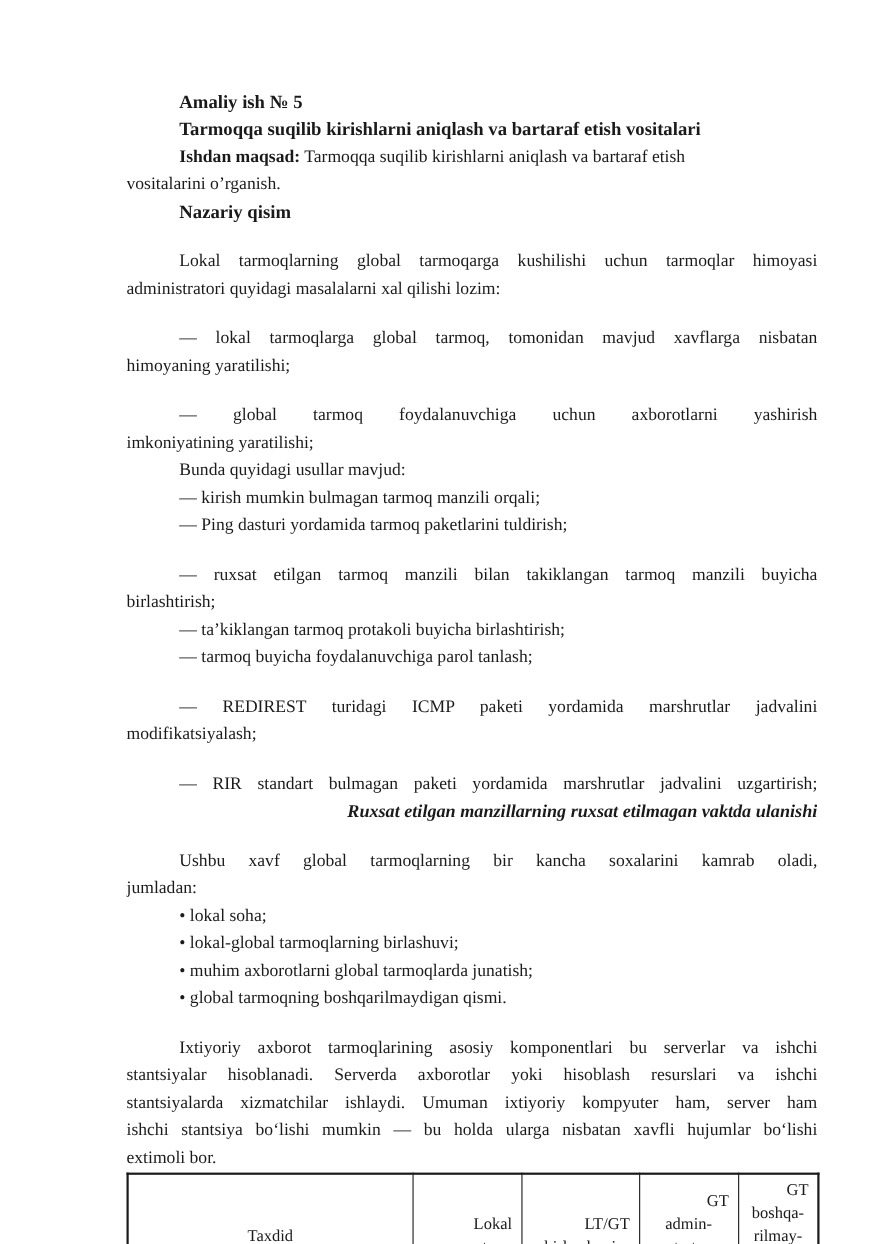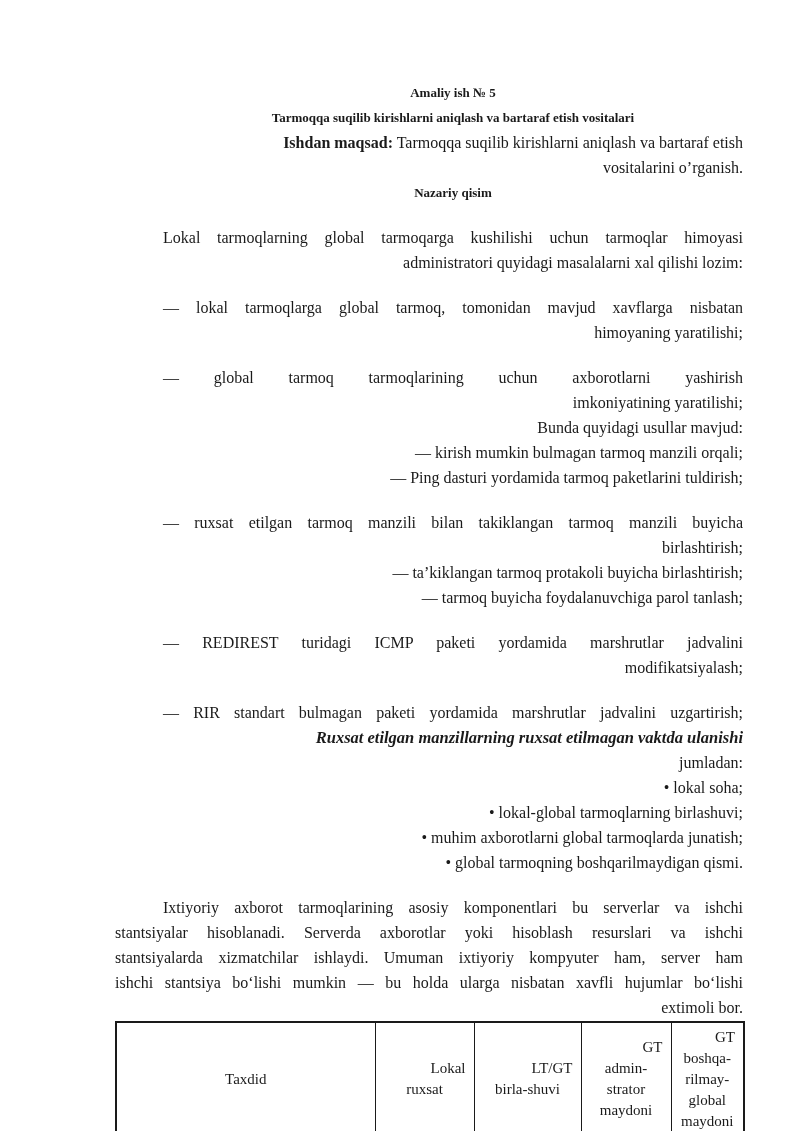--- a/index.html
+++ b/index.html
@@ -18,27 +18,27 @@
     position: absolute;
     left: 115px;
     top: 80px;
     width: 628px;
     font-size: 16px;
   }
   .ln {
     height: 25px;
     line-height: 25px;
     overflow: hidden;
-    text-align: right;
+    text-align: left;
   }
   .h {
     font-weight: 700;
-    text-align: center;
+    text-align: left;
     padding-left: 48px;
-    font-size: 13px;
+    font-size: 17px;
   }
   .hi {
     font-weight: 700;
     font-style: italic;
     text-align: right;
     padding-left: 48px;
     font-size: 16.5px;
   }
   .pi { padding-left: 48px; }
   .pj { text-align: justify; text-align-last: justify; }
@@ -78,33 +78,34 @@
   <div id="doc-body">
       <div class="ln h">Amaliy ish № 5</div>
       <div class="ln h">Tarmoqqa suqilib kirishlarni aniqlash va bartaraf etish vositalari</div>
       <div class="ln pi"><span class="lead">Ishdan maqsad:</span> Tarmoqqa suqilib kirishlarni aniqlash va bartaraf etish</div>
       <div class="ln ">vositalarini o’rganish.</div>
       <div class="ln h">Nazariy qisim</div>
       <div class="ln pji">Lokal tarmoqlarning global tarmoqarga kushilishi uchun tarmoqlar himoyasi</div>
       <div class="ln ">administratori quyidagi masalalarni xal qilishi lozim:</div>
       <div class="ln pji">— lokal tarmoqlarga global tarmoq, tomonidan mavjud xavflarga nisbatan</div>
       <div class="ln ">himoyaning yaratilishi;</div>
-      <div class="ln pji">— global tarmoq tarmoqlarining uchun axborotlarni yashirish</div>
+      <div class="ln pji">— global tarmoq foydalanuvchiga uchun axborotlarni yashirish</div>
       <div class="ln ">imkoniyatining yaratilishi;</div>
       <div class="ln pi">Bunda quyidagi usullar mavjud:</div>
       <div class="ln pi">— kirish mumkin bulmagan tarmoq manzili orqali;</div>
       <div class="ln pi">— Ping dasturi yordamida tarmoq paketlarini tuldirish;</div>
       <div class="ln pji">— ruxsat etilgan tarmoq manzili bilan takiklangan tarmoq manzili buyicha</div>
       <div class="ln ">birlashtirish;</div>
       <div class="ln pi">— ta’kiklangan tarmoq protakoli buyicha birlashtirish;</div>
       <div class="ln pi">— tarmoq buyicha foydalanuvchiga parol tanlash;</div>
       <div class="ln pji">— REDIREST turidagi ICMP paketi yordamida marshrutlar jadvalini</div>
       <div class="ln ">modifikatsiyalash;</div>
       <div class="ln pji">— RIR standart bulmagan paketi yordamida marshrutlar jadvalini uzgartirish;</div>
       <div class="ln hi">Ruxsat etilgan manzillarning ruxsat etilmagan vaktda ulanishi</div>
+      <div class="ln pji">Ushbu xavf global tarmoqlarning bir kancha soxalarini kamrab oladi,</div>
       <div class="ln ">jumladan:</div>
       <div class="ln pi">• lokal soha;</div>
       <div class="ln pi">• lokal-global tarmoqlarning birlashuvi;</div>
       <div class="ln pi">• muhim axborotlarni global tarmoqlarda junatish;</div>
       <div class="ln pi">• global tarmoqning boshqarilmaydigan qismi.</div>
       <div class="ln pji">Ixtiyoriy axborot tarmoqlarining asosiy komponentlari bu serverlar va ishchi</div>
       <div class="ln pj">stantsiyalar hisoblanadi. Serverda axborotlar yoki hisoblash resurslari va ishchi</div>
       <div class="ln pj">stantsiyalarda xizmatchilar ishlaydi. Umuman ixtiyoriy kompyuter ham, server ham</div>
       <div class="ln pj">ishchi stantsiya bo‘lishi mumkin — bu holda ularga nisbatan xavfli hujumlar bo‘lishi</div>
       <div class="ln ">extimoli bor.</div>

